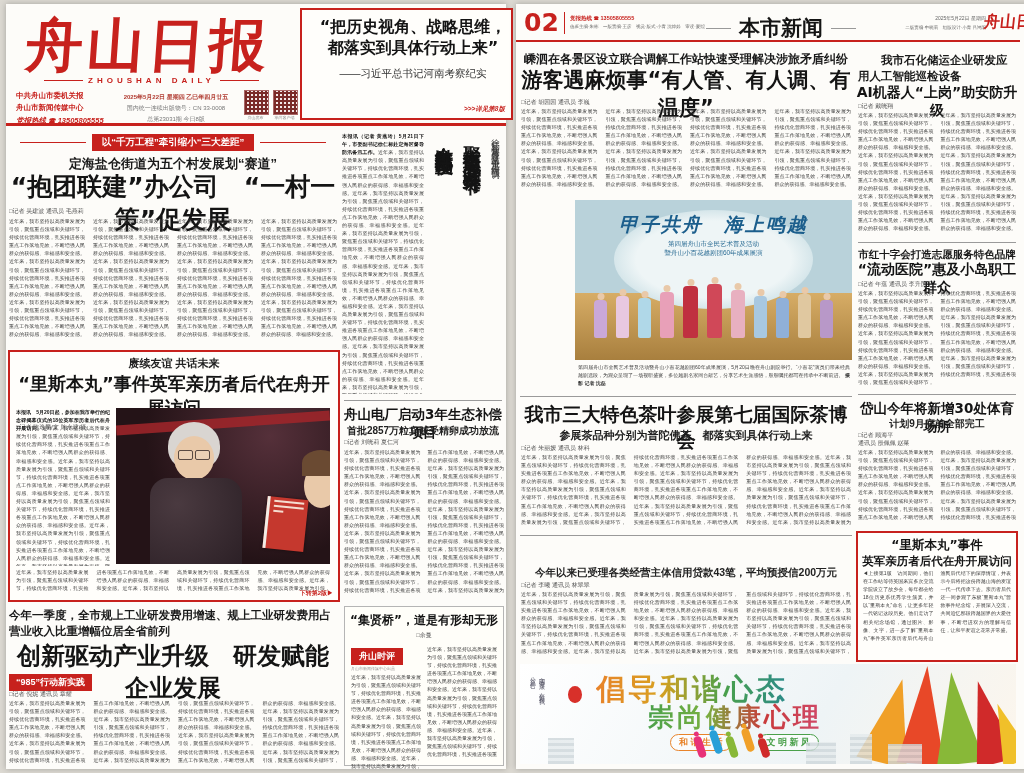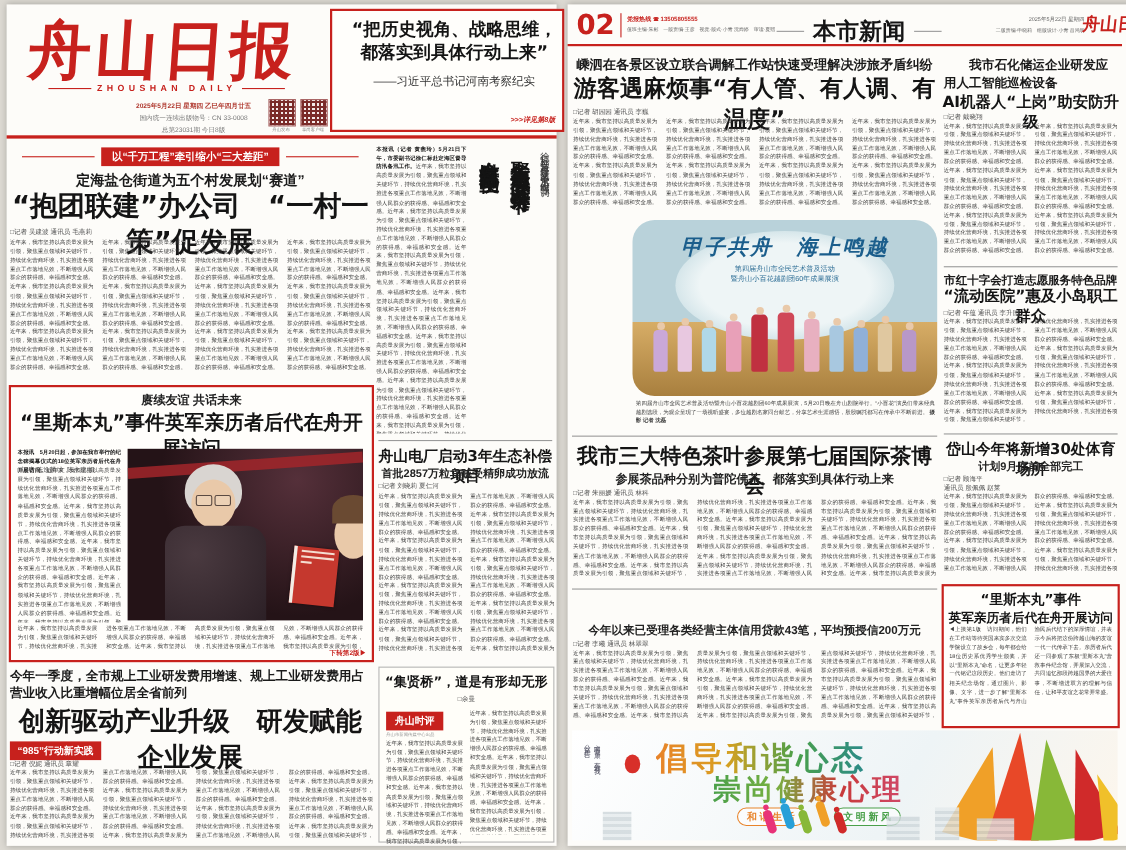--- a/index.html
+++ b/index.html
@@ -33,21 +33,21 @@
   .pill-row .ln{flex:1;border-top:1.5px solid #c7211d;}
   .gray-row{display:flex;align-items:center;gap:8px;}
   .gray-row .ln{flex:1;border-top:1px solid #999;}
   
   .photo-lisbon{background:radial-gradient(circle at 72% 18%,#55303a,#241317 62%);overflow:hidden;}
   .head{background:#e9c9a9;border-radius:50%;}
   .hair{background:#d9d5d1;border-radius:50% 50% 44% 44%;}
   .book{background:#c5382e;border-left:3px solid #f2ede6;box-shadow:0 0 3px rgba(0,0,0,.5);}
   .book i{display:block;height:2px;background:#f5ddd0;margin:3px 4px 0;}
   
-  .stage{overflow:hidden;background:linear-gradient(#b9d2da 0 58%,#d7ad66 58%,#a87f3e);border-radius:20px;}
+  .stage{overflow:hidden;background:linear-gradient(#b9d2da 0 58%,#d7ad66 58%,#a87f3e);}
   .stage .disc{position:absolute;left:14%;top:6%;width:72%;height:62%;background:radial-gradient(ellipse at center,#eef5f6 0 55%,#cfe2e7 75%,transparent 76%);border-radius:50%;}
   .figure{position:relative;border-radius:4px 4px 2px 2px;}
   .figure:before{content:"";position:absolute;top:-7px;left:50%;transform:translateX(-50%);width:7px;height:7px;border-radius:50%;background:#e9c9a9;}
   
   .ad{background:linear-gradient(120deg,#ffffff,#eef4f6 60%,#fdf6ec);overflow:hidden;}
   .grad1{background:linear-gradient(90deg,#e8832a,#d8a020,#4aa04a,#2a8a8a);-webkit-background-clip:text;background-clip:text;color:transparent;font-weight:900;font-family:"DejaVu Sans",sans-serif;}
   .grad2{background:linear-gradient(90deg,#4aa04a,#78b040,#c83a3a,#d04868);-webkit-background-clip:text;background-clip:text;color:transparent;font-weight:900;font-family:Liberation Serif, serif;}
   .tri{position:absolute;bottom:0;}
   .bldg{position:absolute;bottom:0;background:repeating-linear-gradient(0deg,#cdd6da 0 3px,#e4eaec 3px 6px);opacity:.8;}
   .jumper{position:absolute;border-radius:4px;transform:rotate(-18deg);}
@@ -56,20 +56,25 @@
 </head>
 <body>
 
 <div class="page" id="pageL">
 
   <div class="t masthead-title" style="left:20px;top:4px;">舟山日报</div>
   <div class="t en-row" style="left:38px;top:72px;width:215px;font-size:8px;letter-spacing:4px;font-weight:bold;">
     <span class="ln"></span>
     <span>ZHOUSHAN DAILY</span>
     <span class="ln"></span>
+  </div>
+  <div class="t" style="left:10px;top:86px;width:95px;font-size:7.5px;font-weight:bold;color:#c7211d;line-height:1.65;">
+    <div>中共舟山市委机关报</div>
+    <div>舟山市新闻传媒中心</div>
+    <div style="font-style:italic;">党报热线 ☎ 13505805555</div>
   </div>
   <div class="t c" style="left:104px;top:88px;width:132px;font-size:6px;line-height:1.8;">
     <div style="color:#b03a30;font-weight:bold;">2025年5月22日 星期四 乙巳年四月廿五</div>
     <div style="color:#777;">国内统一连续出版物号：CN 33-0008</div>
     <div style="color:#777;">总第23031期 今日8版</div>
   </div>
   <div class="t" style="left:238px;top:86px;display:flex;gap:4px;">
     <div>
         <div class="qr"></div>
         <div class="qr-label">舟山发布</div>

